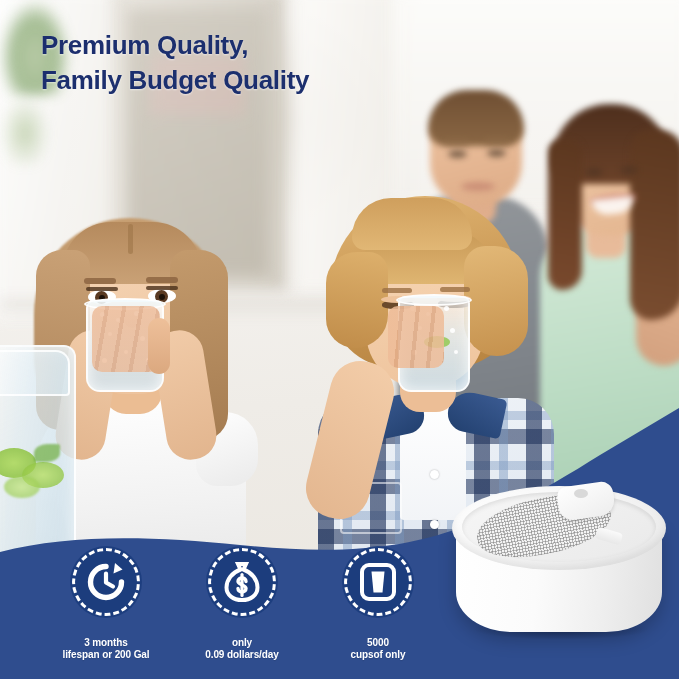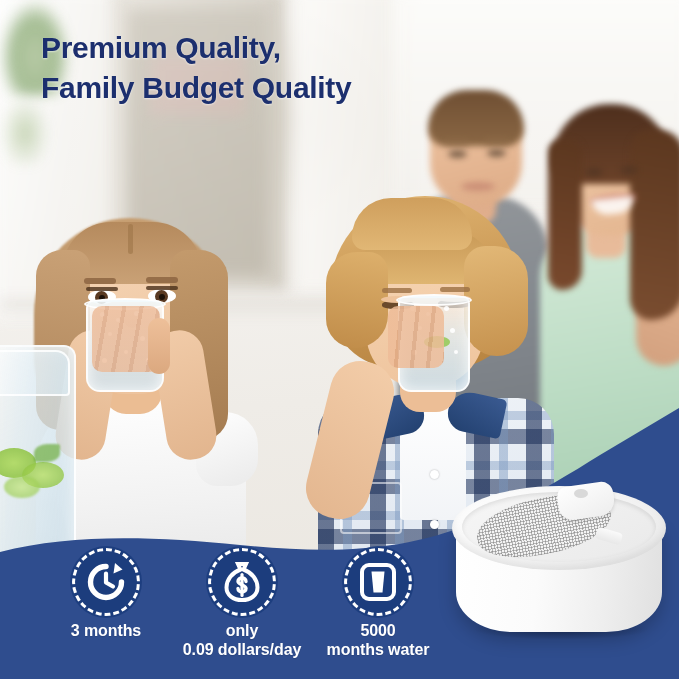--- a/index.html
+++ b/index.html
@@ -235,36 +235,36 @@
   .feature:nth-child(3){ margin-left:-4px; }
   .badge {
     width:68px; height:68px; border-radius:50%;
     background:#1c3d7d;
     border:3px dashed #ffffff;
     display:flex; align-items:center; justify-content:center;
     box-shadow:0 0 0 2px rgba(28,61,125,.9);
   }
   .badge svg { display:block; }
   .feat-text {
-    margin-top:6px;
+    margin-top:21px;
     color:#ffffff;
     font-weight:bold;
-    font-size:16px;
+    font-size:10px;
     line-height:1.18;
     text-align:center;
     letter-spacing:-.1px;
     text-shadow:0 1px 1px rgba(0,0,0,.12);
   }
 
   
   .headline {
     position:absolute; left:41px; top:28px; width:520px;
     color:#1c2f6e;
     font-weight:bold;
-    font-size:30px;
+    font-size:26px;
     line-height:1.33;
     letter-spacing:-.3px;
     text-shadow:0 1px 2px rgba(255,255,255,.55);
   }
   .headline .l2 { display:block; }
 </style>
 </head>
 <body>
 
 <div id="stage">
@@ -414,20 +414,21 @@
     <div class="feature">
       <div class="badge">
         <svg width="42" height="42" viewBox="0 0 42 42">
           <path d="M21 5.5 A15.5 15.5 0 1 0 36.5 21" fill="none" stroke="#ffffff" stroke-width="5.4" stroke-linecap="round"></path>
           <path d="M30 2 L37.5 8.5 L28.5 12.5 Z" fill="#ffffff"></path>
           <path d="M21 12.5 L21 21.5 L28 25.5" fill="none" stroke="#ffffff" stroke-width="4.2" stroke-linecap="round" stroke-linejoin="round"></path>
         </svg>
       </div>
       <div class="feat-text">
         <div>3 months</div>
+        <div>lifespan or 200 Gal</div>
       </div>
     </div>
 
     <div class="feature">
       <div class="badge">
         <svg width="40" height="42" viewBox="0 0 40 42">
           <path d="M16 3 L24 3 L21.5 8.5 C30 11.5 35.5 19 35.5 26.5 C35.5 34 28.8 39 20 39 C11.2 39 4.5 34 4.5 26.5 C4.5 19 10 11.5 18.5 8.5 Z" fill="none" stroke="#ffffff" stroke-width="4"></path>
           <path d="M24 20.5 C24 18.3 22.2 17 20 17 C17.8 17 16 18.3 16 20.2 C16 24 24 23.5 24 27.5 C24 29.6 22.2 31 20 31 C17.8 31 16 29.6 16 27.4" fill="none" stroke="#ffffff" stroke-width="3.4" stroke-linecap="round"></path>
           <path d="M20 13.5 L20 34.5" stroke="#ffffff" stroke-width="3.2" stroke-linecap="round"></path>
         </svg>
@@ -440,21 +441,21 @@
 
     <div class="feature">
       <div class="badge">
         <svg width="40" height="42" viewBox="0 0 40 42">
           <rect x="4" y="4" width="32" height="34" rx="7" ry="7" fill="none" stroke="#ffffff" stroke-width="4"></rect>
           <path d="M13.5 10.5 L26.5 10.5 L24.5 31.5 L15.5 31.5 Z" fill="#ffffff"></path>
         </svg>
       </div>
       <div class="feat-text">
         <div>5000</div>
-        <div>months water</div>
+        <div>cupsof only</div>
       </div>
     </div>
 
   </div>
 
   <div class="headline" style="color: rgb(28, 47, 110);">
     <span>Premium Quality,</span>
     <span class="l2">Family Budget Quality</span>
   </div>
 

